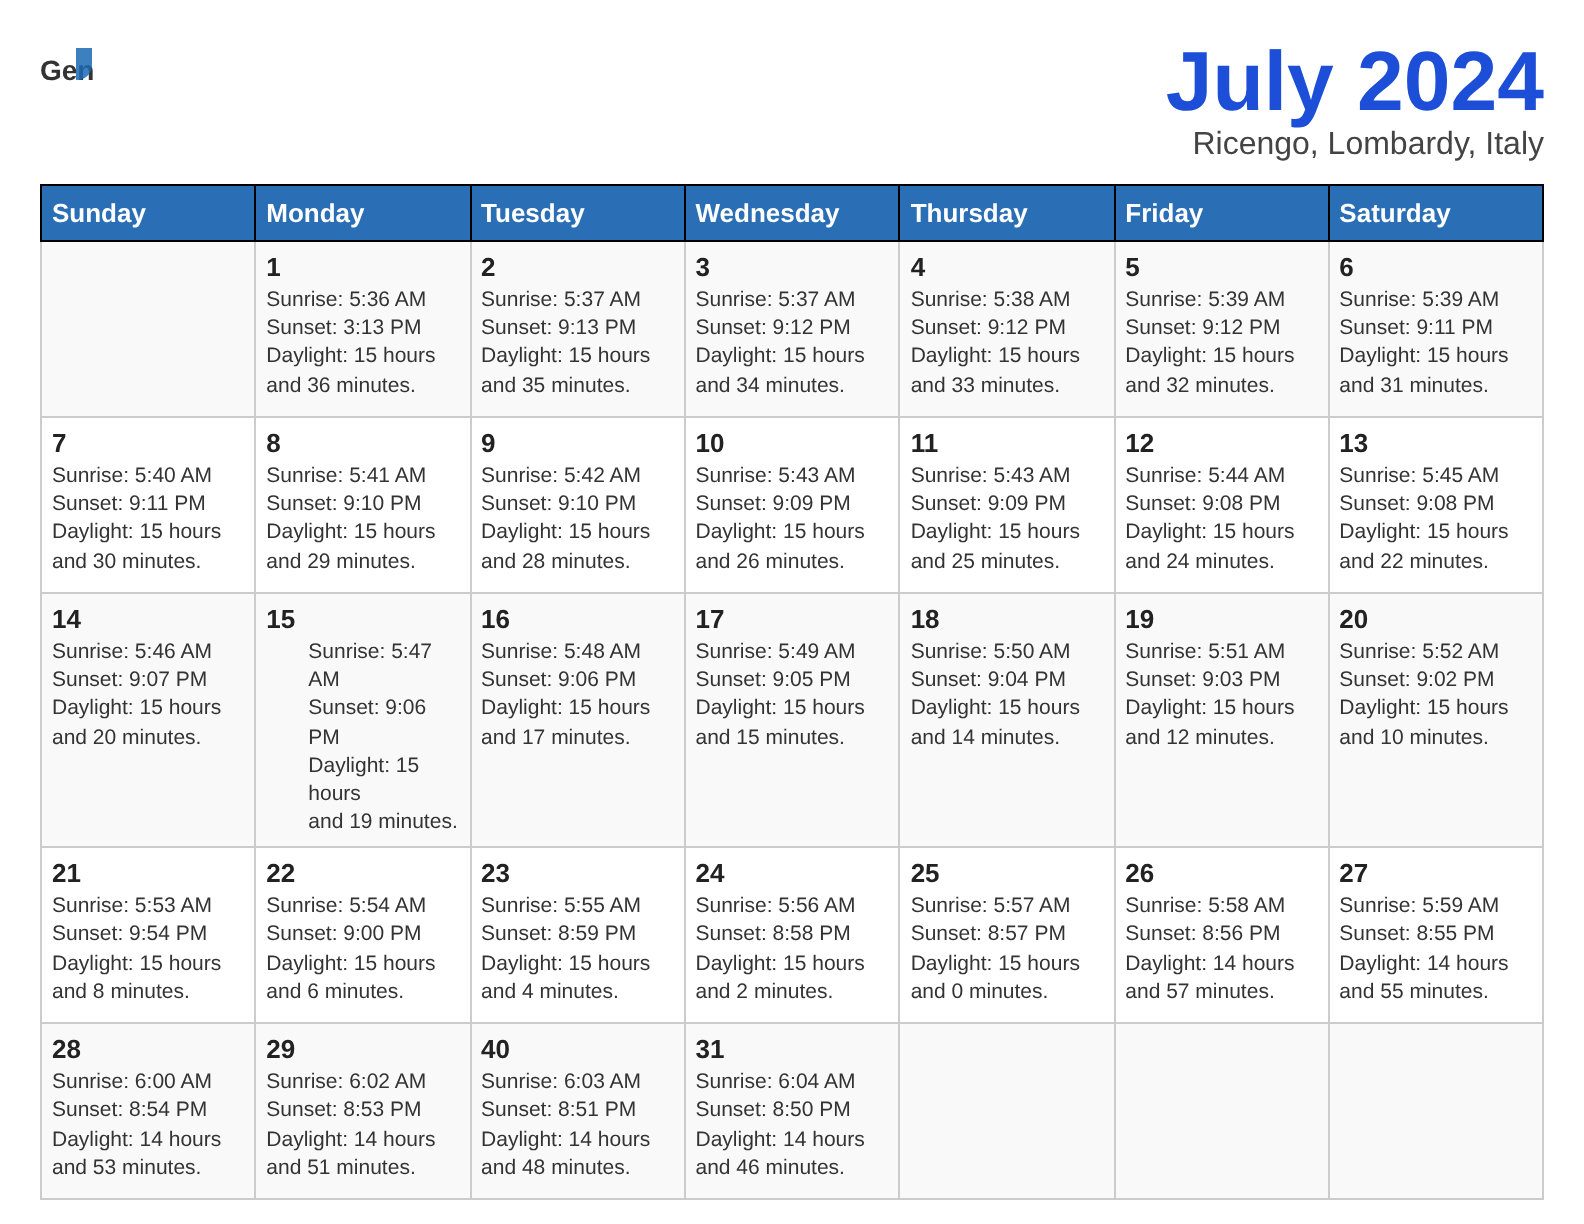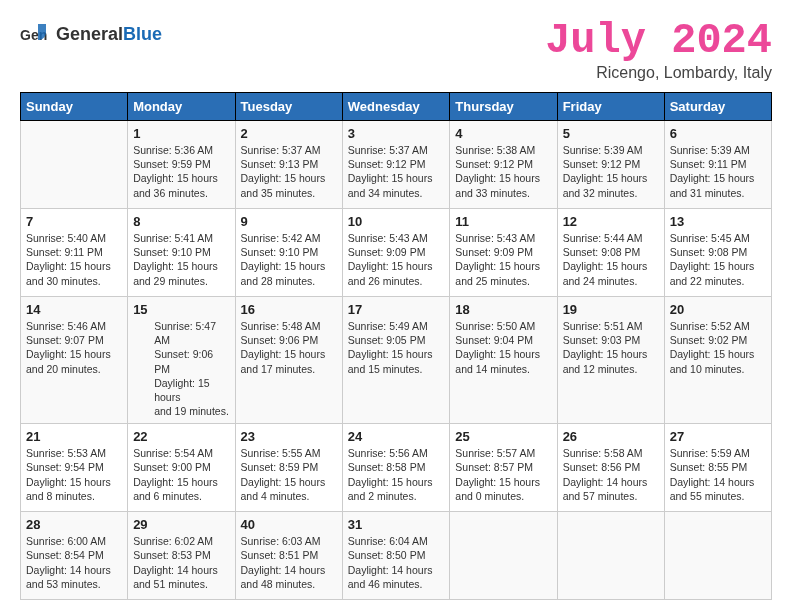--- a/index.html
+++ b/index.html
@@ -24,23 +24,22 @@
     .logo-icon {
       width: 28px;
       height: 28px;
     }
     .title-area {
       text-align: right;
     }
     .month-title {
       font-size: 42px;
       font-weight: bold;
-      color: #ec4899;
+      color: #1d4ed8;
       line-height: 1;
-      font-family: Liberation Mono, monospace;
     }
     .location-title {
       font-size: 16px;
       color: #444;
       margin-top: 2px;
     }
     table {
       width: 100%;
       border-collapse: collapse;
       font-size: 11px;
@@ -86,23 +85,20 @@
   </style>
 </head>
 <body>
 
 <div class="header-area">
   <div class="logo">
     <svg class="logo-icon" viewBox="0 0 28 28" xmlns="http://www.w3.org/2000/svg">
       <text x="0" y="20" font-size="14" font-weight="bold" fill="#333">Gen</text>
       <path d="M18 4 L26 4 L26 12 Q26 18 20 20 L18 20 Z" fill="#1a6ab5" opacity="0.85"></path>
     </svg>
-    <div>
-      <span style="font-size:18px;font-weight:bold;color:#333;">General</span><span style="font-size:18px;font-weight:bold;color:#1a6ab5;">Blue</span>
-    </div>
   </div>
   <div class="title-area">
     <div class="month-title">July 2024</div>
     <div class="location-title">Ricengo, Lombardy, Italy</div>
   </div>
 </div>
 
 <table>
   <thead>
     <tr id="thead-row">
@@ -114,21 +110,21 @@
         <th>Friday</th>
         <th>Saturday</th>
       </tr>
   </thead>
   <tbody id="calendar-body">
       <tr>
         <td class="empty-cell"></td>
         <td>
           <span class="day-number">1</span>
           <div class="cell-text" style="white-space: pre-line;">Sunrise: 5:36 AM
-Sunset: 9:59 PM
+Sunset: 3:13 PM
 Daylight: 15 hours
 and 36 minutes.</div>
         </td>
         <td>
           <span class="day-number">2</span>
           <div class="cell-text" style="white-space: pre-line;">Sunrise: 5:37 AM
 Sunset: 9:13 PM
 Daylight: 15 hours
 and 35 minutes.</div>
         </td>

